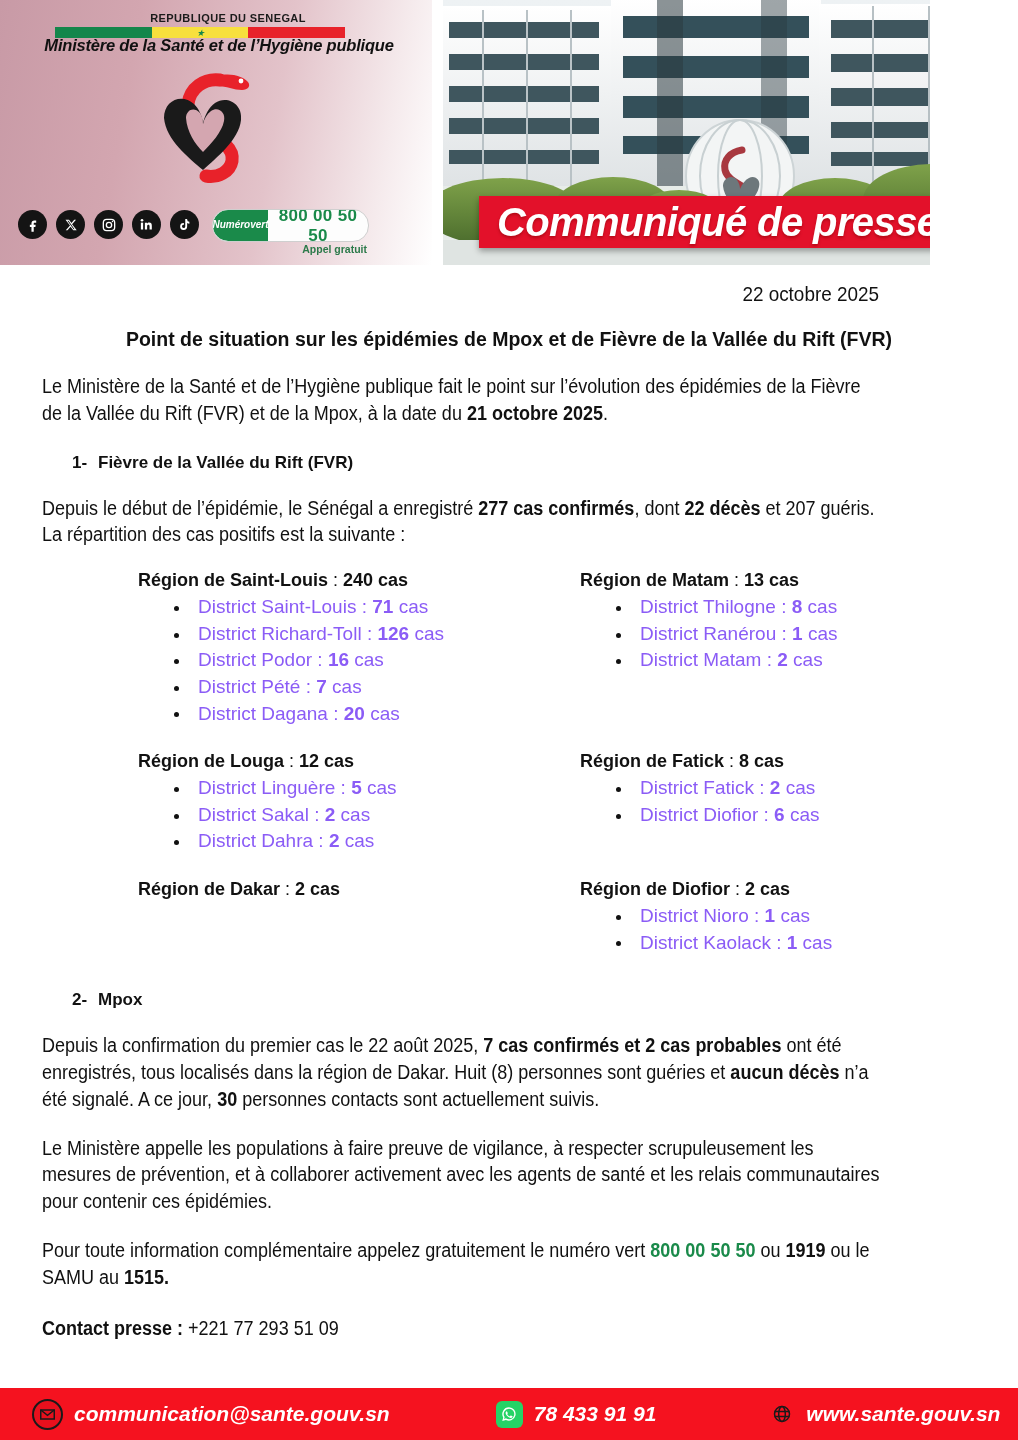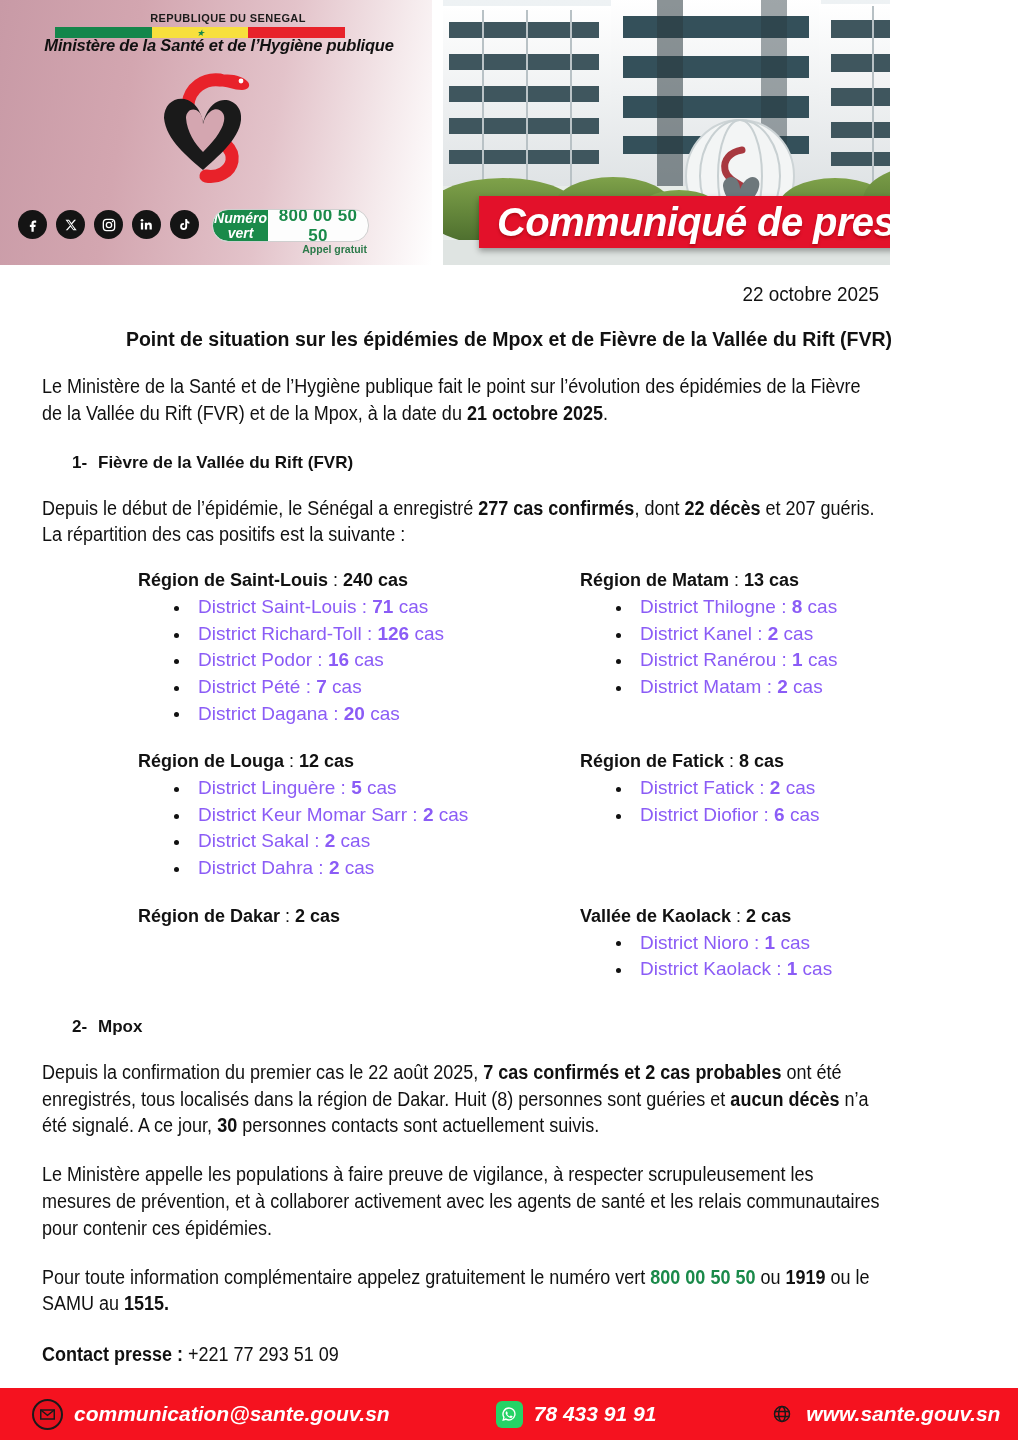--- a/index.html
+++ b/index.html
@@ -8,21 +8,21 @@
     width:1018px; height:1440px;
     background:#ffffff;
     font-family:"Liberation Sans", sans-serif;
     color:#111111;
     overflow:hidden;
     position:relative;
   }
   .page{position:relative;width:1018px;height:1440px;}
 
   
-  .header{position:relative;width:890px;height:268px;overflow:hidden;background:#ffffff;}
+  .header{position:relative;width:890px;height:268px;overflow:hidden;background:#ffffff;padding-left:40px;}
   .hdr-left{
     position:absolute;left:0;top:0;width:432px;height:265px;
     background:linear-gradient(100deg,#c89aa6 0%,#d3a6b0 30%,#e3c3ca 62%,#f5eaec 86%,#ffffff 100%);
   }
   .rep-title{
     position:absolute;left:108px;top:12px;width:240px;text-align:center;
     font-size:11px;font-weight:bold;letter-spacing:.4px;color:#1b1b1b;
     font-family:"Liberation Sans", sans-serif;
   }
   .flag{position:absolute;left:55px;top:27px;width:290px;height:11px;display:flex;}
@@ -44,22 +44,22 @@
   
   .socials{position:absolute;left:18px;top:210px;display:flex;gap:9px;align-items:center;}
   .soc{width:29px;height:29px;border-radius:50%;background:#141414;display:flex;
        align-items:center;justify-content:center;color:#fff;}
   .soc svg{display:block;}
 
   
   .numvert{position:absolute;left:212px;top:209px;width:155px;height:31px;
     border:1.4px solid #cfcfcf;border-radius:16px;background:#fdfdfd;display:flex;align-items:center;overflow:hidden;}
   .nv-badge{width:55px;height:100%;background:#1a8a4a;border-radius:15px 0 0 15px;
-    color:#fff;display:flex;flex-direction:column;justify-content:center;align-items:center;
-    line-height:1.02;font-size:14px;font-weight:bold;font-style:italic;}
+    color:#fff;display:flex;flex-direction:row;justify-content:center;align-items:center;
+    line-height:1.02;font-size:10px;font-weight:bold;font-style:italic;}
   .nv-num{flex:1;text-align:center;color:#1a8a4a;font-size:17px;font-weight:bold;letter-spacing:.3px;}
   .appel{position:absolute;left:212px;top:243px;width:155px;text-align:right;
     font-size:10.5px;color:#2c7a4a;font-weight:bold;}
 
   
   .hdr-right{position:absolute;left:443px;top:0;width:594px;height:265px;overflow:hidden;background:#cfd5d8;}
   .bldg{position:absolute;inset:0;}
   .banner{
     position:absolute;left:36px;top:196px;width:568px;height:52px;background:#e3112a;
     box-shadow:0 3px 6px rgba(0,0,0,.35);
@@ -314,56 +314,54 @@
             <li><span>District Richard-Toll : </span><b>126</b><span> cas</span></li>
             <li><span>District Podor : </span><b>16</b><span> cas</span></li>
             <li><span>District Pété : </span><b>7</b><span> cas</span></li>
             <li><span>District Dagana : </span><b>20</b><span> cas</span></li>
           </ul>
         </div>
         <div class="reg-col right">
           <div class="reg-title"><span>Région de Matam</span><span class="sep"> : </span><span>13 cas</span></div>
           <ul class="dist">
             <li><span>District Thilogne : </span><b>8</b><span> cas</span></li>
-            <li><span>District Kanel : </span><b>2</b><span> cas</span></li>
             <li><span>District Ranérou : </span><b>1</b><span> cas</span></li>
             <li><span>District Matam : </span><b>2</b><span> cas</span></li>
           </ul>
         </div>
       </div>
 
       <div class="rowgap"></div>
 
       <div class="reg-row">
         <div class="reg-col left">
           <div class="reg-title"><span>Région de Louga</span><span class="sep"> : </span><span>12 cas</span></div>
           <ul class="dist">
             <li><span>District Linguère : </span><b>5</b><span> cas</span></li>
-            <li><span>District Keur Momar Sarr : </span><b>2</b><span> cas</span></li>
             <li><span>District Sakal : </span><b>2</b><span> cas</span></li>
             <li><span>District Dahra : </span><b>2</b><span> cas</span></li>
           </ul>
         </div>
         <div class="reg-col right">
           <div class="reg-title"><span>Région de Fatick</span><span class="sep"> : </span><span>8 cas</span></div>
           <ul class="dist">
             <li><span>District Fatick : </span><b>2</b><span> cas</span></li>
             <li><span>District Diofior : </span><b>6</b><span> cas</span></li>
           </ul>
         </div>
       </div>
 
       <div class="rowgap"></div>
 
       <div class="reg-row narrow">
         <div class="reg-col left">
           <div class="reg-title"><span>Région de Dakar</span><span class="sep"> : </span><span>2 cas</span></div>
         </div>
         <div class="reg-col right">
-          <div class="reg-title"><span>Vallée de Kaolack</span><span class="sep"> : </span><span>2 cas</span></div>
+          <div class="reg-title"><span>Région de Diofior</span><span class="sep"> : </span><span>2 cas</span></div>
           <ul class="dist">
             <li><span>District Nioro : </span><b>1</b><span> cas</span></li>
             <li><span>District Kaolack : </span><b>1</b><span> cas</span></li>
           </ul>
         </div>
       </div>
     </div>
 
     <div class="sec-head" style="margin-top:34px;"><span class="numlab">2-</span><span>Mpox</span></div>
 

